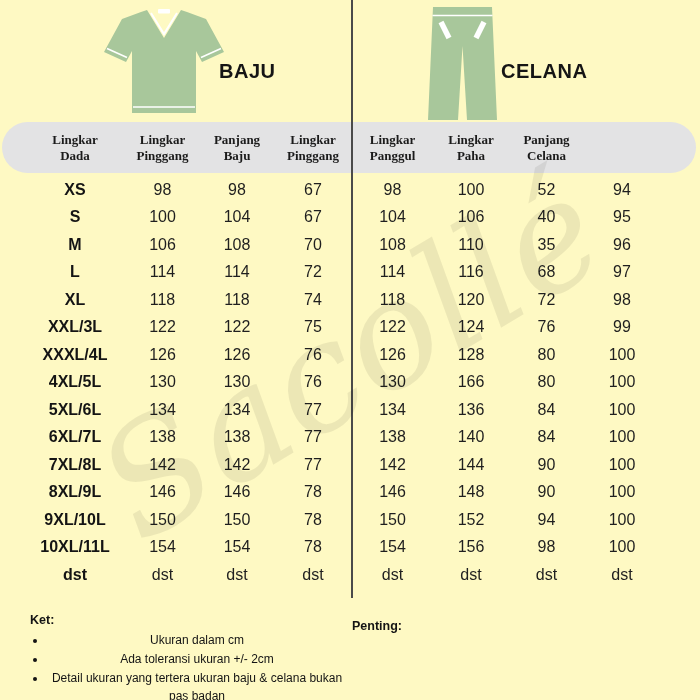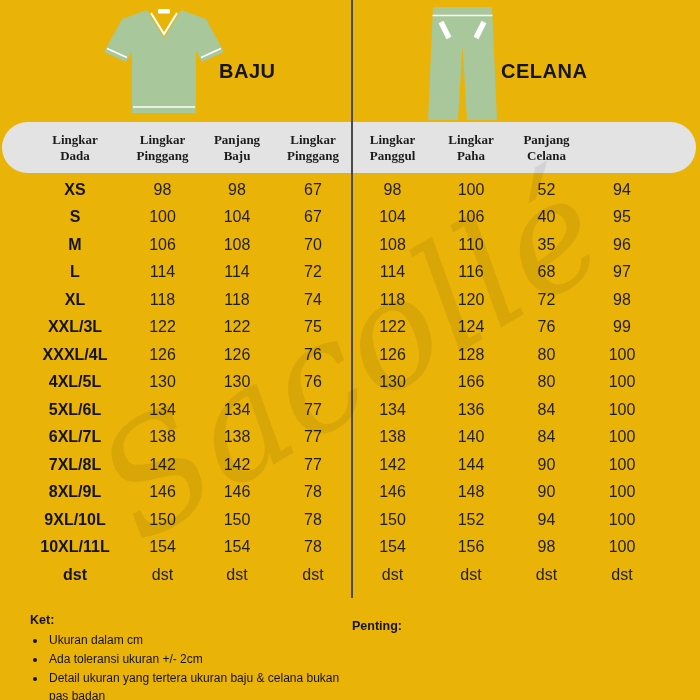--- a/index.html
+++ b/index.html
@@ -1,16 +1,16 @@
 <!DOCTYPE html>
 <html><head>
 <meta charset="utf-8">
 <style>
   html,body{margin:0;padding:0;background:#fff;}
-  #page{position:relative;width:700px;height:700px;background:#eab308;overflow:hidden;
+  #page{position:relative;width:700px;height:700px;background:#fef9c3;overflow:hidden;
         font-family:"Liberation Sans",sans-serif;color:#1b1b1b;}
   
   .shirt-wrap{position:absolute;left:98px;top:6px;width:132px;height:112px;}
   .pants-wrap{position:absolute;left:420px;top:3px;width:85px;height:122px;}
   .garment-label{position:absolute;font-size:20px;font-weight:800;letter-spacing:.5px;color:#151515;}
   #baju-label{left:219px;top:60px;}
   #celana-label{left:501px;top:60px;}
   
   .divider{position:absolute;left:351px;top:0;width:1.5px;height:598px;background:#4a4a4a;z-index:1;}
   
@@ -23,21 +23,21 @@
   .size-header{font-size:25px;font-weight:800;letter-spacing:1px;text-align:center;color:#111;}
   .hcell{font-size:13px;font-weight:bold;line-height:16px;text-align:center;color:#1b1b1b;font-family:Liberation Serif, serif;}
   .cell{font-size:16px;text-align:center;color:#1f1f1f;}
   .cell.size{font-weight:bold;font-size:16px;color:#141414;}
   
   .notes{position:absolute;font-size:12px;line-height:1.5;color:#141414;z-index:2;}
   #notes-left{left:30px;top:611px;width:315px;}
   #notes-right{left:352px;top:617px;width:332px;font-weight:bold;}
   .note-title{font-weight:bold;font-size:12.5px;}
   ul.bullets{margin:1px 0 0 0;padding-left:17px;list-style:disc outside;}
-  ul.bullets li{margin:0 0 1px 0;padding-left:2px;}
+  ul.bullets li{margin:0 0 1px 0;padding-left:2px;text-align:center;}
   
   .watermark{position:absolute;left:50px;top:283px;width:600px;text-align:center;
              font-family:"DejaVu Serif",serif;font-style:italic;font-size:150px;line-height:1;
              color:rgba(0,0,0,0.07);transform:rotate(-31deg);transform-origin:center;
              white-space:nowrap;pointer-events:none;z-index:3;}
 </style>
 </head>
 <body>
 
 <div id="page">

